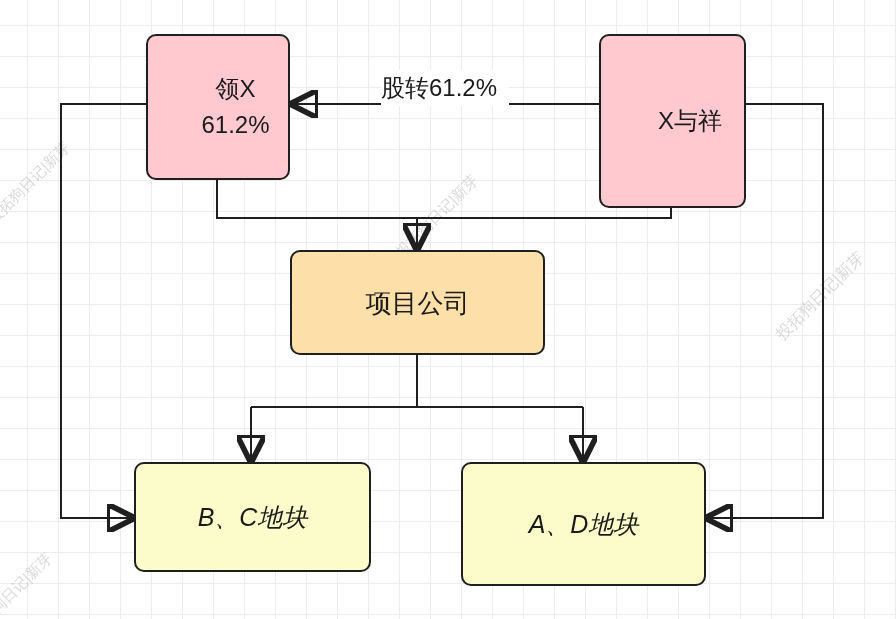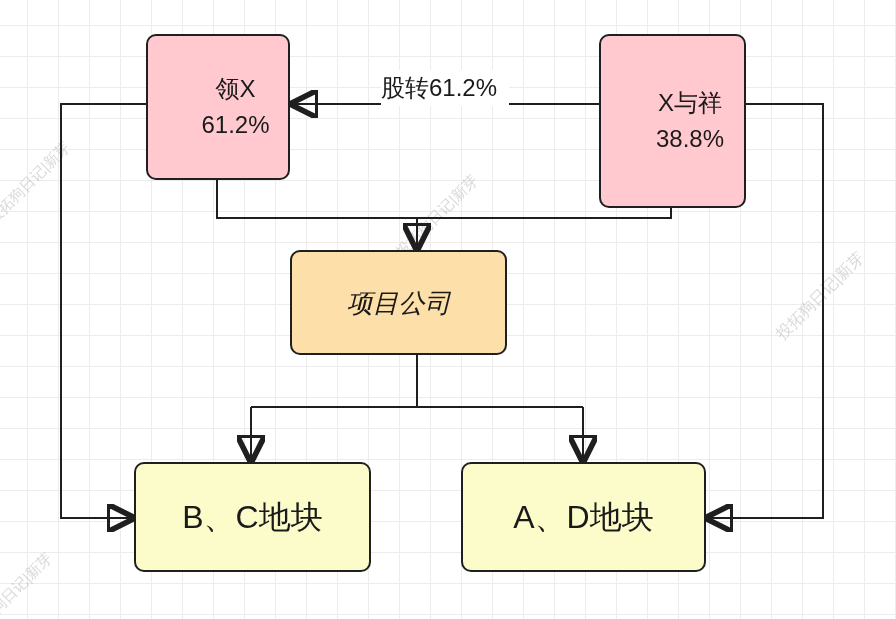--- a/index.html
+++ b/index.html
@@ -40,21 +40,21 @@
     flex-direction: column;
     align-items: center;
     justify-content: center;
     color: #1a1a1a;
     font-size: 24px;
     line-height: 36px;
     text-align: center;
   }
   .node.pink   { background: #ffc9cf; padding-left: 35px; }
   .node.orange { background: #fde0a9; font-size: 26px; }
-  .node.yellow { background: #fbfcc9; font-size: 32px; }
+  .node.yellow { background: #fbfcc9; font-size: 25px; font-style: italic; }
   .edge-label {
     position: absolute;
     left: 381px;
     top: 70px;
     width: 128px;
     background: #ffffff;
     color: #1a1a1a;
     font-size: 24px;
     line-height: 36px;
     text-align: center;
@@ -115,28 +115,27 @@
     <span>61.2%</span>
   </div>
 
   <div class="node pink" style="left:146px; top:34px; width:144px; height:146px;">
     <span>领X</span>
     <span>61.2%</span>
   </div>
 
   <div class="node pink" style="left:599px; top:34px; width:147px; height:174px;">
     <span>X与祥</span>
-    <span>38.8%</span>
   </div>
 
-  <div class="node orange" style="left:290px; top:250px; width:217px; height:105px;font-style:italic;">
+  <div class="node orange" style="left:290px; top:250px; width:255px; height:105px;">
     <span>项目公司</span>
   </div>
 
   <div class="node yellow" style="left:134px; top:462px; width:237px; height:110px;">
     <span>B、C地块</span>
   </div>
 
-  <div class="node yellow" style="left:461px; top:462px; width:245px; height:110px;">
+  <div class="node yellow" style="left:461px; top:462px; width:245px; height:124px;">
     <span>A、D地块</span>
   </div>
 
 </div>
 
 </body></html>

